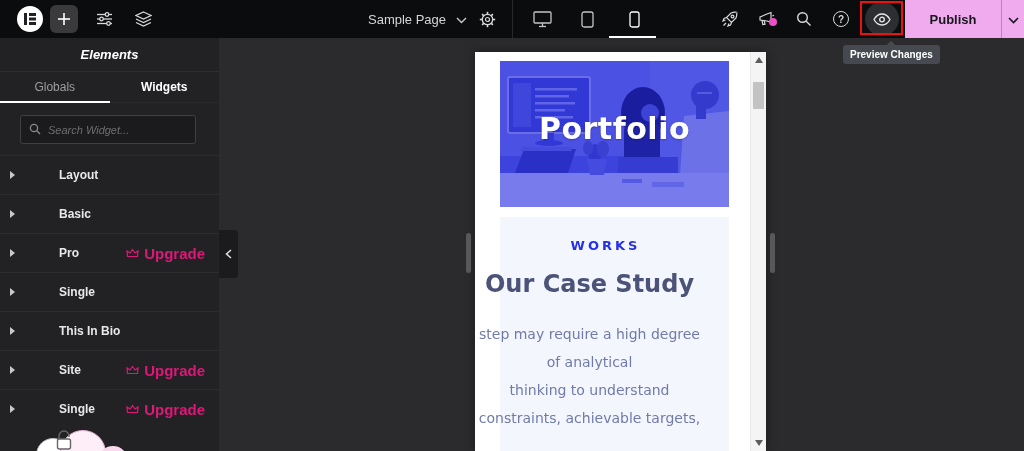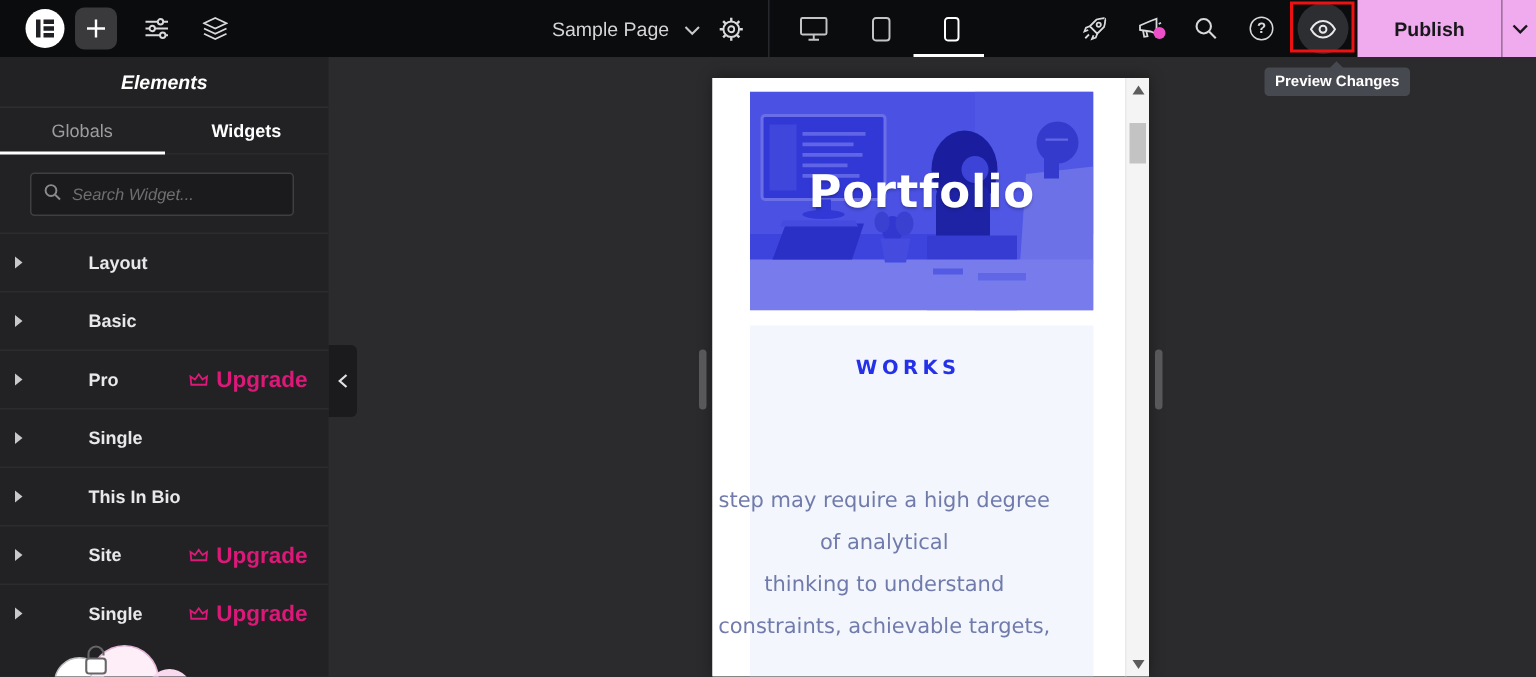--- a/index.html
+++ b/index.html
@@ -382,20 +382,21 @@
           <path d="M87 98 L107 98 L104 114 L90 114 Z" fill="#555be2"></path>
           <rect x="122" y="118" width="20" height="4" fill="#6b70e8"></rect>
           <rect x="152" y="121" width="32" height="5" fill="#7d81ee"></rect>
           <rect x="0" y="0" width="229" height="146" fill="#2228d8" opacity="0.30"></rect>
         </svg>
         <div class="hero-title">Portfolio</div>
       </div>
 
       <div class="section"></div>
       <div class="eyebrow" style="top:186px;margin-left:16px;">WORKS</div>
+      <div class="case-heading" style="top:218px;">Our Case Study</div>
       <div class="para" style="top:268px;">
         <div>step may require a high degree</div>
         <div>of analytical</div>
         <div>thinking to understand</div>
         <div>constraints, achievable targets,</div>
       </div>
     </div>
 
     <div class="dscroll">
       <span class="arr-up"></span>

